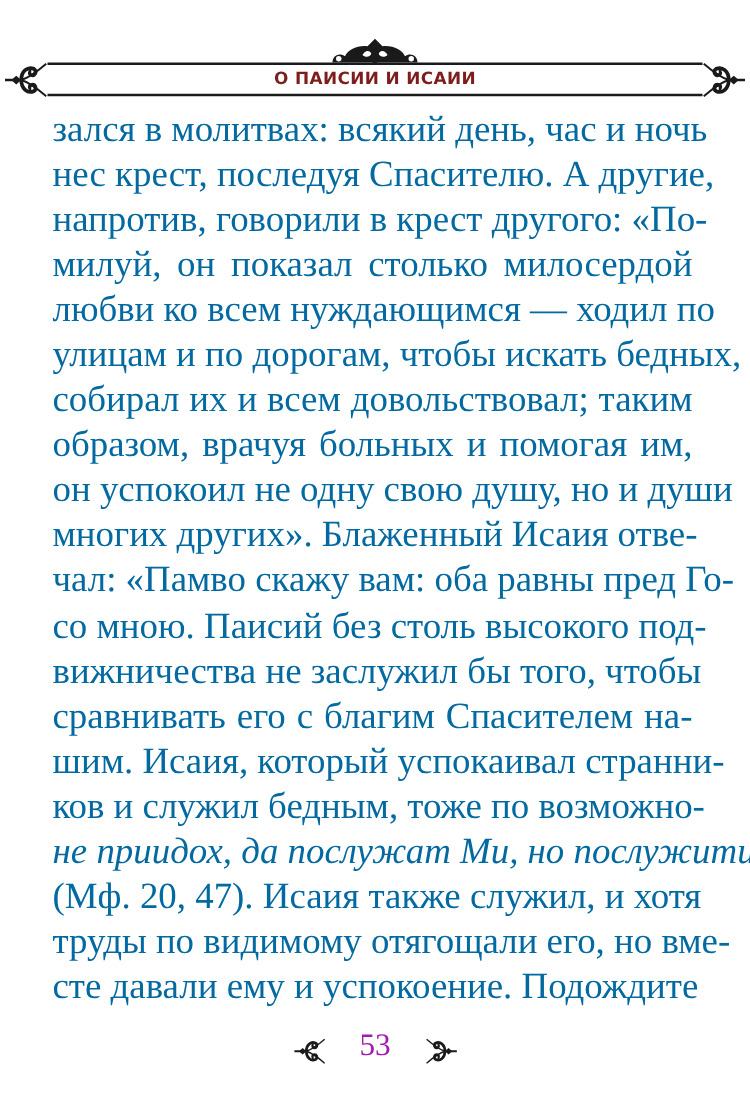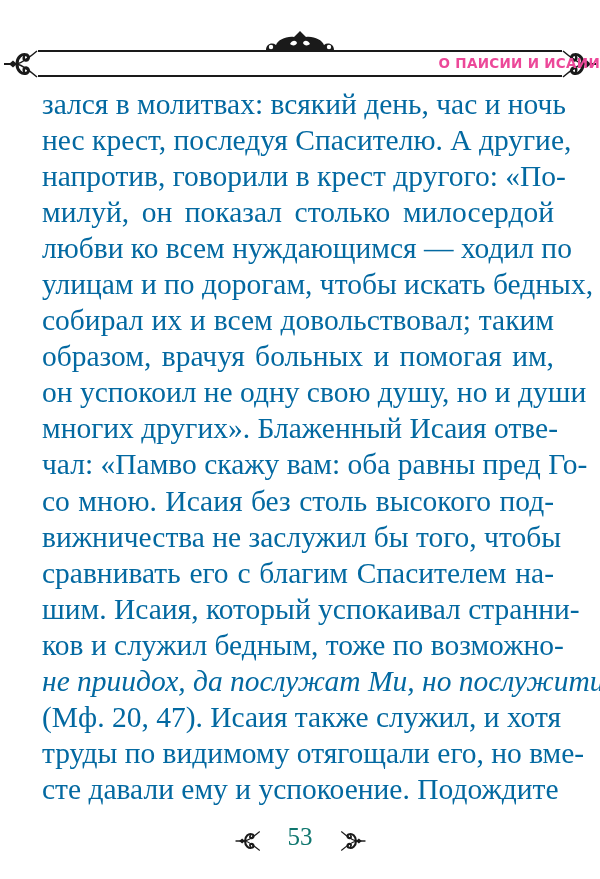--- a/index.html
+++ b/index.html
@@ -4,23 +4,23 @@
 <style>
   html, body { margin: 0; padding: 0; background: #ffffff; }
   body { width: 600px; height: 879px; position: relative; overflow: hidden; color: #1a1a1a; }
 
   .page-header { position: absolute; left: 0; top: 0; width: 600px; height: 90px; }
   .hdr-line { position: absolute; height: 0; border-top: 2px solid #1a1a1a; }
   .hdr-line.top { left: 38px; right: 38px; top: 50px; }
   .hdr-line.bottom { left: 38px; right: 38px; top: 75px; }
   .hdr-title {
     position: absolute; left: 0; right: 0; top: 53px; height: 20px;
-    text-align: right;
+    text-align: center;
     font-family: "DejaVu Sans", sans-serif; font-weight: bold;
-    font-size: 13.5px; letter-spacing: 0.3px; line-height: 20px; color: #ec4899;
+    font-size: 13.5px; letter-spacing: 0.3px; line-height: 20px; color: #7f1d1d;
   }
   .crown { position: absolute; left: 264px; top: 30px; width: 72px; height: 21px; }
   .side-orn { position: absolute; top: 49px; width: 34px; height: 30px; }
   .side-orn.left { left: 4px; }
   .side-orn.right { left: 562px; }
 
   .body-text {
     position: absolute; left: 42px; top: 86px; width: 512px;
     font-family: "Liberation Serif", "DejaVu Serif", serif;
     font-size: 29.5px; line-height: 36.05px;
@@ -28,21 +28,21 @@
   }
   .line {
     display: block; white-space: nowrap; height: 36.05px;
     text-align: justify; text-align-last: justify;
   }
   .line .ital { font-style: italic; }
 
   .page-footer { position: absolute; left: 0; top: 820px; width: 600px; height: 40px; }
   .folio {
     position: absolute; left: 280px; width: 40px; top: 2px; text-align: center;
-    font-family: "Liberation Serif", "DejaVu Serif", serif; font-size: 25px; line-height: 30px; color: #0f766e;
+    font-family: "Liberation Serif", "DejaVu Serif", serif; font-size: 25px; line-height: 30px; color: #a21caf;
   }
   .foot-orn { position: absolute; top: 10px; width: 30px; height: 22px; }
   .foot-orn.left { left: 233px; }
   .foot-orn.right { left: 338px; }
 </style>
 </head>
 <body>
 
 <div class="page-header">
   <svg class="crown" viewBox="0 0 72 21">
@@ -82,21 +82,21 @@
   <span class="line">нес крест, последуя Спасителю. А другие,</span>
   <span class="line">напротив, говорили в крест другого: «По-</span>
   <span class="line">милуй, он показал столько милосердой</span>
   <span class="line">любви ко всем нуждающимся — ходил по</span>
   <span class="line">улицам и по дорогам, чтобы искать бедных,</span>
   <span class="line">собирал их и всем довольствовал; таким</span>
   <span class="line">образом, врачуя больных и помогая им,</span>
   <span class="line">он успокоил не одну свою душу, но и души</span>
   <span class="line">многих других». Блаженный Исаия отве-</span>
   <span class="line">чал: «Памво скажу вам: оба равны пред Го-</span>
-  <span class="line">со мною. Исаия без столь высокого под-</span>
+  <span class="line">со мною. Паисий без столь высокого под-</span>
   <span class="line">вижничества не заслужил бы того, чтобы</span>
   <span class="line">сравнивать его с благим Спасителем на-</span>
   <span class="line">шим. Исаия, который успокаивал странни-</span>
   <span class="line">ков и служил бедным, тоже по возможно-</span>
   <span class="line"><span class="ital">не приидох, да послужат Ми, но послужити</span></span>
   <span class="line">(Мф. 20, 47). Исаия также служил, и хотя</span>
   <span class="line">труды по видимому отягощали его, но вме-</span>
   <span class="line">сте давали ему и успокоение. Подождите</span>
 
 </div>

